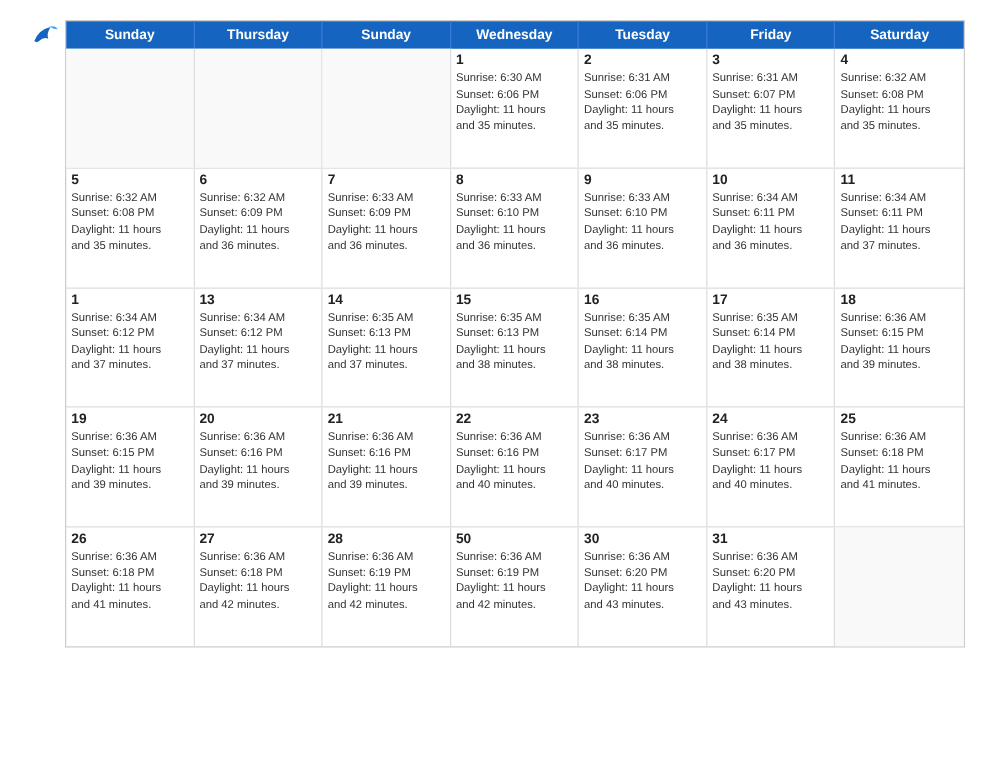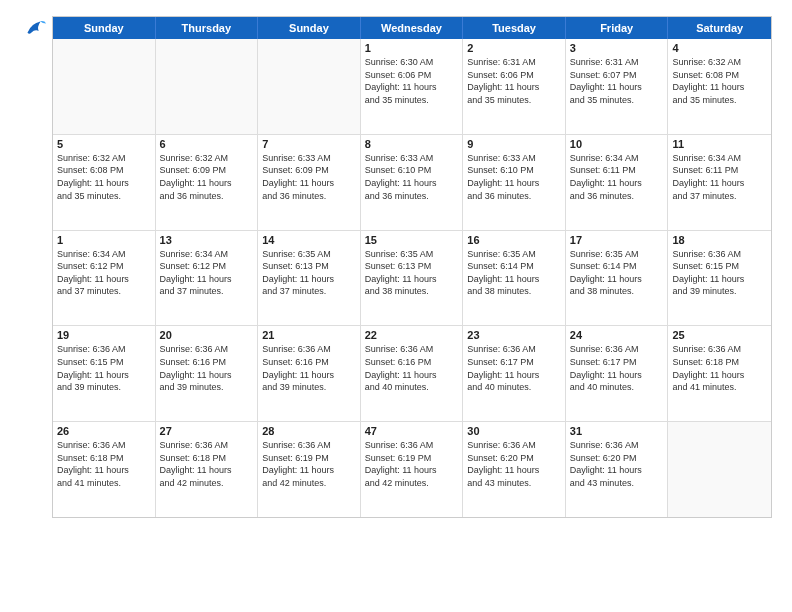--- a/index.html
+++ b/index.html
@@ -339,21 +339,21 @@
 and 42 minutes.</div>
           </div>
           <div class="cal-cell">
             <div class="day-num">28</div>
             <div class="day-info" style="white-space: pre-line;">Sunrise: 6:36 AM
 Sunset: 6:19 PM
 Daylight: 11 hours
 and 42 minutes.</div>
           </div>
           <div class="cal-cell">
-            <div class="day-num">47</div>
+            <div class="day-num">50</div>
             <div class="day-info" style="white-space: pre-line;">Sunrise: 6:36 AM
 Sunset: 6:19 PM
 Daylight: 11 hours
 and 42 minutes.</div>
           </div>
           <div class="cal-cell">
             <div class="day-num">30</div>
             <div class="day-info" style="white-space: pre-line;">Sunrise: 6:36 AM
 Sunset: 6:20 PM
 Daylight: 11 hours

